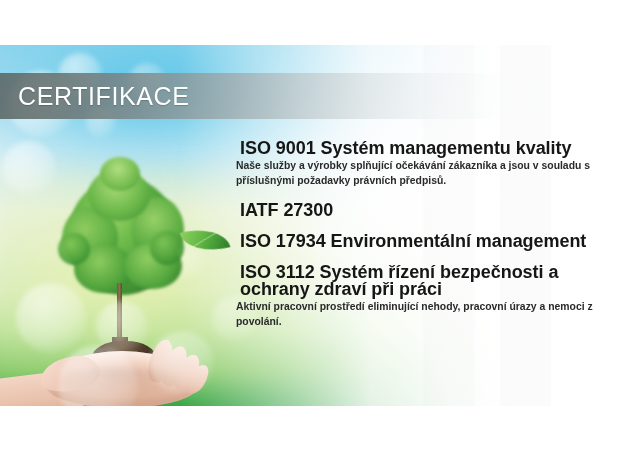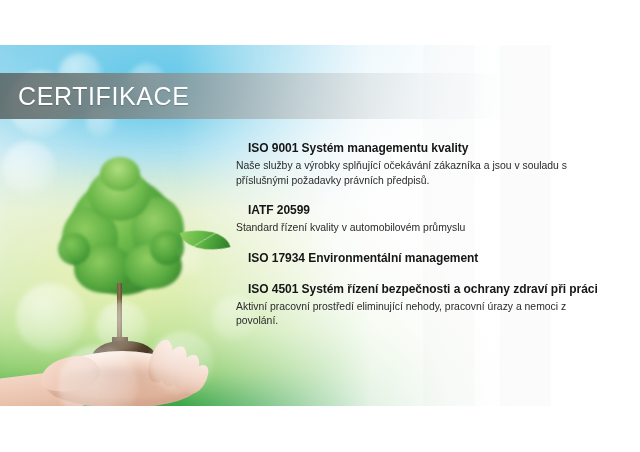--- a/index.html
+++ b/index.html
@@ -304,31 +304,31 @@
   #content {
     position: absolute;
     left: 236px;
     top: 95px;
     width: 372px;
   }
   .cert-block { margin-bottom: 14px; }
   .cert-block:last-child { margin-bottom: 0; }
   .cert-title {
     font-family: "Liberation Sans", sans-serif;
-    font-size: 12px;
+    font-size: 18px;
     font-weight: bold;
     color: #161616;
     line-height: 17px;
-    margin: 0 0 2px 12px;
+    margin: 0 0 2px 4px;
     letter-spacing: -0.05px;
   }
   .cert-desc {
     font-family: "Liberation Sans", sans-serif;
     font-size: 10.4px;
-    font-weight: normal;
+    font-weight: bold;
     color: #2a2a2a;
     line-height: 14.5px;
     margin: 0;
   }
 </style>
 </head>
 <body>
 
 <div id="slide-frame">
 
@@ -386,29 +386,28 @@
     </div>
 
     <div id="content">
 
       <div class="cert-block">
         <p class="cert-title">ISO 9001 Systém managementu kvality</p>
         <p class="cert-desc">Naše služby a výrobky splňující očekávání zákazníka a jsou v souladu s příslušnými požadavky právních předpisů.</p>
       </div>
 
       <div class="cert-block">
-        <p class="cert-title">IATF 20599</p>
-        <p class="cert-desc">Standard řízení kvality v automobilovém průmyslu</p>
+        <p class="cert-title">IATF 27300</p>
       </div>
 
       <div class="cert-block">
         <p class="cert-title">ISO 17934 Environmentální management</p>
       </div>
 
       <div class="cert-block">
-        <p class="cert-title">ISO 4501 Systém řízení bezpečnosti a ochrany zdraví při práci</p>
+        <p class="cert-title">ISO 3112 Systém řízení bezpečnosti a ochrany zdraví při práci</p>
         <p class="cert-desc">Aktivní pracovní prostředí eliminující nehody, pracovní úrazy a nemoci z povolání.</p>
       </div>
 
     </div>
 
   </div>
 </div>
 
 </body></html>

